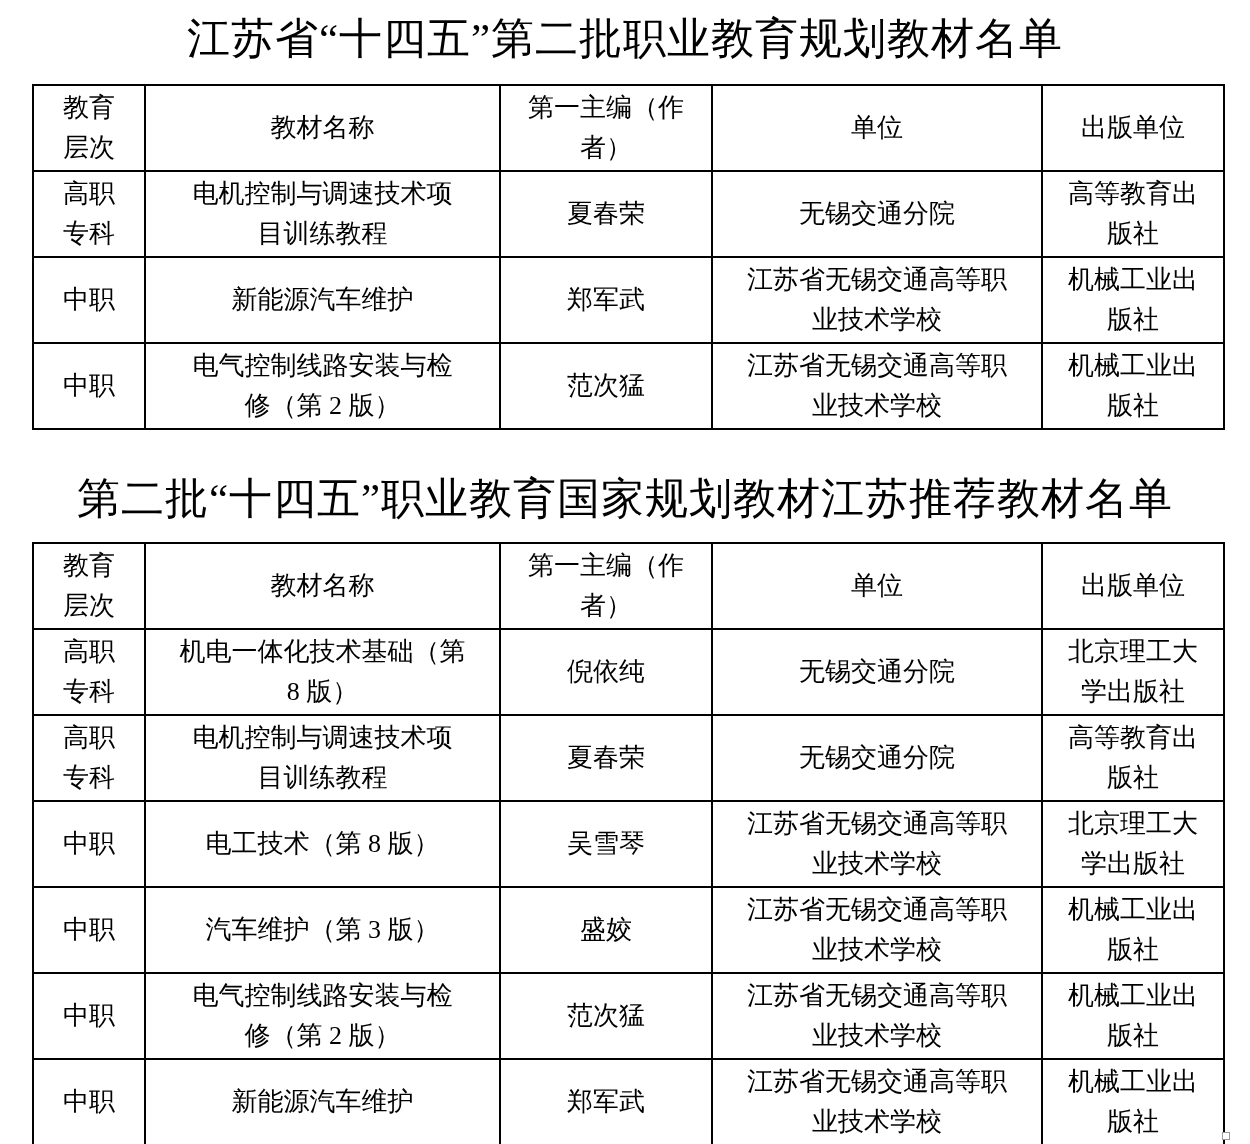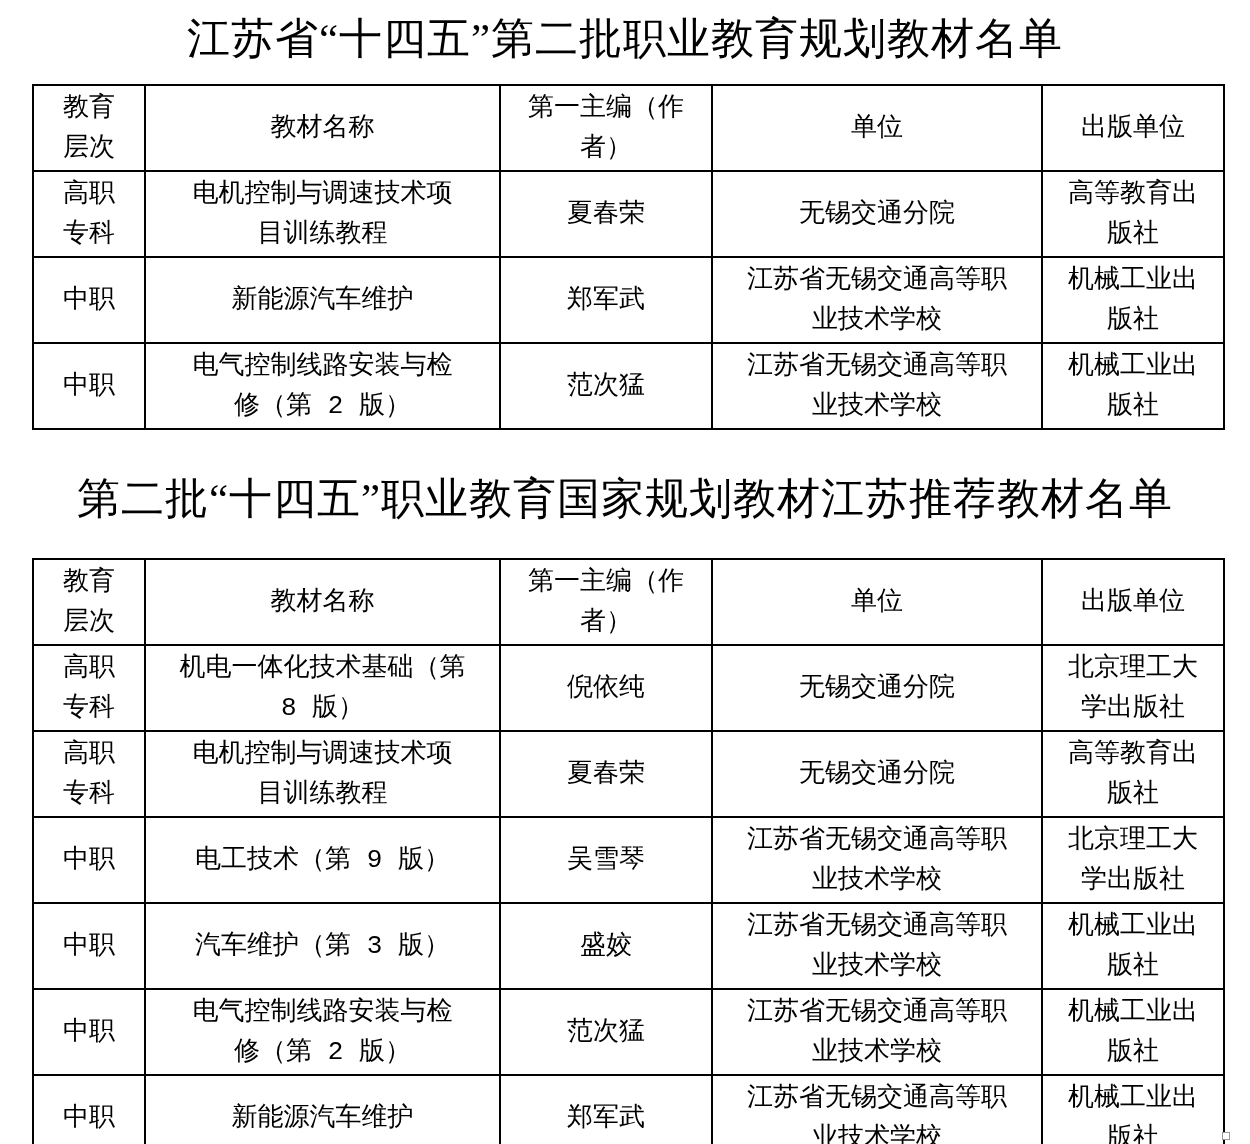--- a/index.html
+++ b/index.html
@@ -18,40 +18,40 @@
   }
   .doc-title {
     font-size: 43px;
     font-weight: normal;
     line-height: 58px;
     text-align: center;
     letter-spacing: 1px;
     white-space: nowrap;
   }
   .title-1 { padding-top: 10px; margin-bottom: 16px; }
-  .title-2 { margin-top: 40px; margin-bottom: 30px; }
+  .title-2 { margin-top: 40px; margin-bottom: 14px; }
   table.doc-table {
     table-layout: fixed;
     border-collapse: collapse;
     margin-left: 32px;
     width: 1191px;
   }
   table.doc-table th,
   table.doc-table td {
     border: 2px solid #000000;
     text-align: center;
     vertical-align: middle;
     font-size: 26px;
     font-weight: normal;
     line-height: 40px;
     padding: 2px 8px;
     white-space: pre-line;
     overflow: hidden;
   }
-  table.doc-table tr { height: 86px; font-family: Liberation Mono, monospace; }
+  table.doc-table tr { height: 86px; }
   .anchor-marker {
     position: absolute;
     left: 1222px;
     top: 1132px;
     width: 8px;
     height: 8px;
     border: 1px solid #9a9a9a;
     background: #ffffff;
   }
 </style>
@@ -147,21 +147,21 @@
 专科</td>
         <td>电机控制与调速技术项
 目训练教程</td>
         <td>夏春荣</td>
         <td>无锡交通分院</td>
         <td>高等教育出
 版社</td>
       </tr>
       <tr>
         <td>中职</td>
-        <td>电工技术（第 9 版）</td>
+        <td>电工技术（第 8 版）</td>
         <td>吴雪琴</td>
         <td>江苏省无锡交通高等职
 业技术学校</td>
         <td>北京理工大
 学出版社</td>
       </tr>
       <tr>
         <td>中职</td>
         <td>汽车维护（第 3 版）</td>
         <td>盛姣</td>

